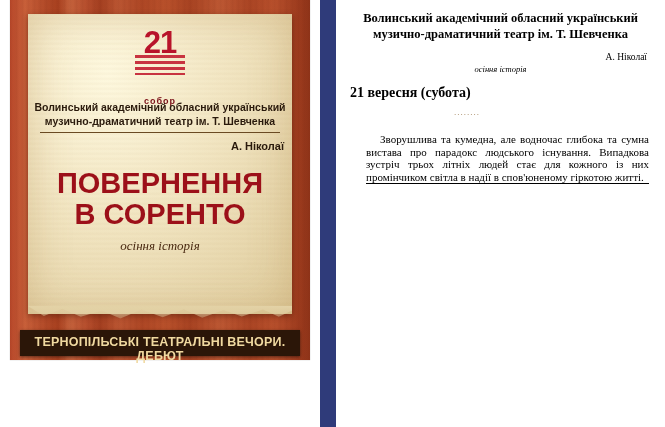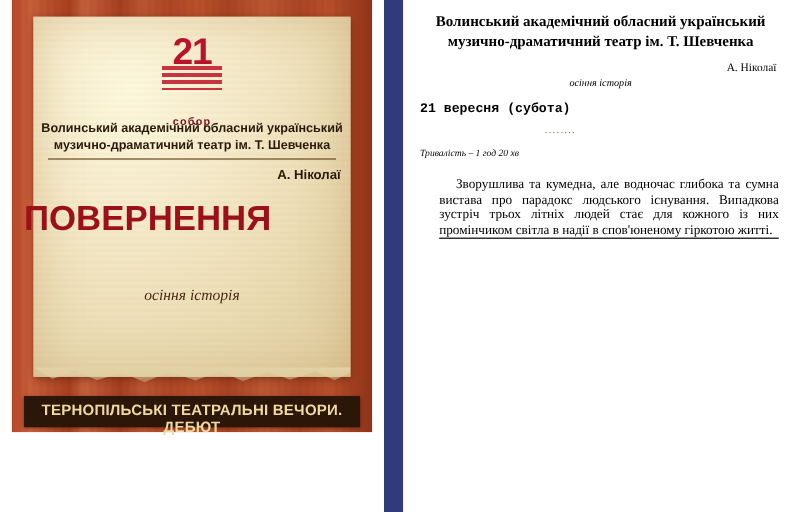--- a/index.html
+++ b/index.html
@@ -136,20 +136,21 @@
     font-family: "Liberation Sans", sans-serif;
     font-weight: bold;
     font-size: 11px;
     color: #2a1a0c;
   }
   .title-main {
     position: absolute;
     left: 10px;
     right: 10px;
     top: 168px;
+    text-align: center;
     font-family: "Liberation Sans", sans-serif;
     font-weight: bold;
     font-size: 29px;
     line-height: 31px;
     color: #9c1019;
     letter-spacing: 0px;
   }
   .subtitle {
     position: absolute;
     left: 0; right: 0;
@@ -227,23 +228,23 @@
   .doc-subtitle {
     margin: 2px 0 0 0;
     text-align: center;
     font-family: "Liberation Serif", serif;
     font-style: italic;
     font-size: 8.5px;
   }
 
   .doc-line {
     margin: 11px 0 0 14px;
-    font-family: Liberation Mono, monospace;
-    font-weight: bold;
-    font-size: 11px;
+    font-family: Liberation Serif, serif;
+    font-weight: bold;
+    font-size: 14px;
   }
 
   .dots {
     margin: 6px 0 0 118px;
     font-family: "Liberation Serif", serif;
     font-size: 9px;
     color: #9a7a50;
     letter-spacing: 1px;
   }
 
@@ -292,20 +293,21 @@
         <div class="logo-num">21</div>
         <div class="logo-word">собор</div>
       </div>
 
       <div class="theatre-name">Волинський академічний обласний український музично-драматичний театр ім. Т. Шевченка</div>
       <div class="theatre-rule"></div>
       <div class="author">А. Ніколаї</div>
 
       <div class="title-main">
         <div>ПОВЕРНЕННЯ</div>
+        <div>В СОРЕНТО</div>
       </div>
 
       <div class="subtitle">осіння історія</div>
 
       <div class="banner">
         <div class="banner-text">ТЕРНОПІЛЬСЬКІ ТЕАТРАЛЬНІ ВЕЧОРИ. ДЕБЮТ</div>
       </div>
     </div>
   </div>
 
@@ -315,21 +317,20 @@
     <div class="doc-header">Волинський академічний обласний український музично-драматичний театр ім. Т. Шевченка</div>
 
     <div class="doc-author">А. Ніколаї</div>
 
     <div class="doc-subtitle">осіння історія</div>
 
     <div class="doc-line">21 вересня (субота)</div>
 
     <div class="dots">........</div>
 
-    <div class="doc-line-small">Тривалість – 1 год 20 хв</div>
 
     <div class="credits">
     </div>
 
     <div class="annotation">Зворушлива та кумедна, але водночас глибока та сумна вистава про парадокс людського існування. Випадкова зустріч трьох літніх людей стає для кожного із них промінчиком світла в надії в спов'юненому гіркотою житті.</div>
     <div class="annotation-rule"></div>
   </div>
 
 </div>
 

